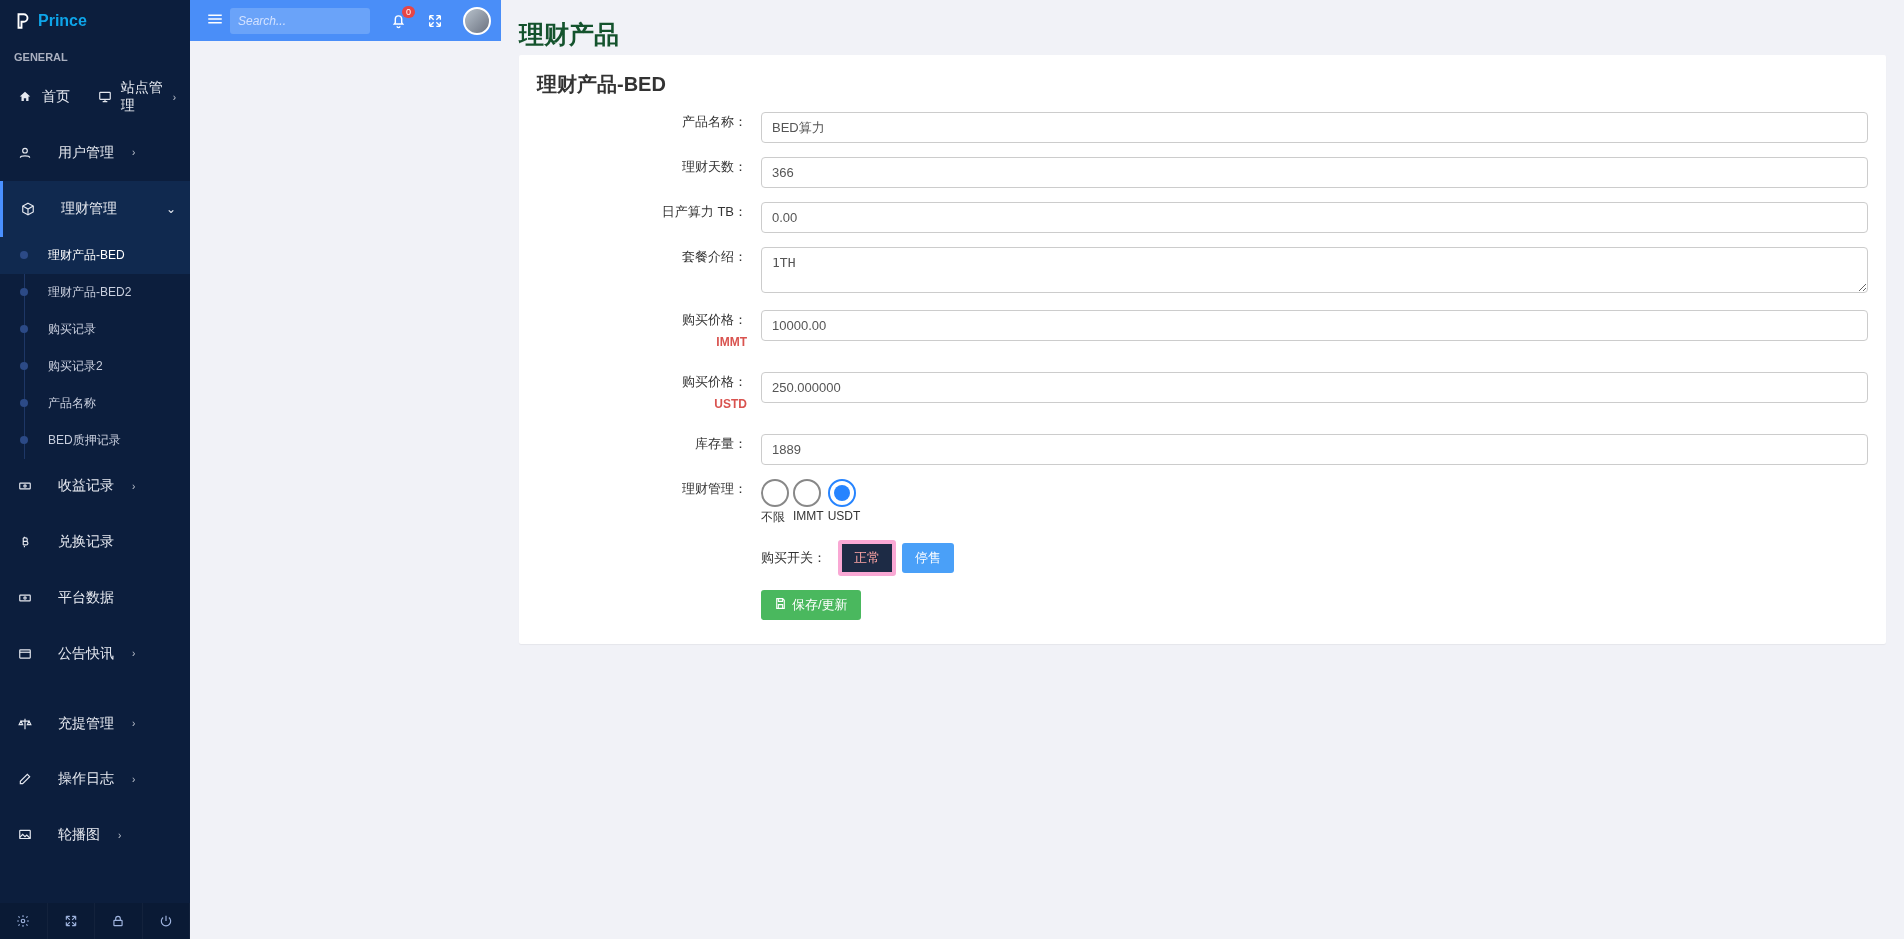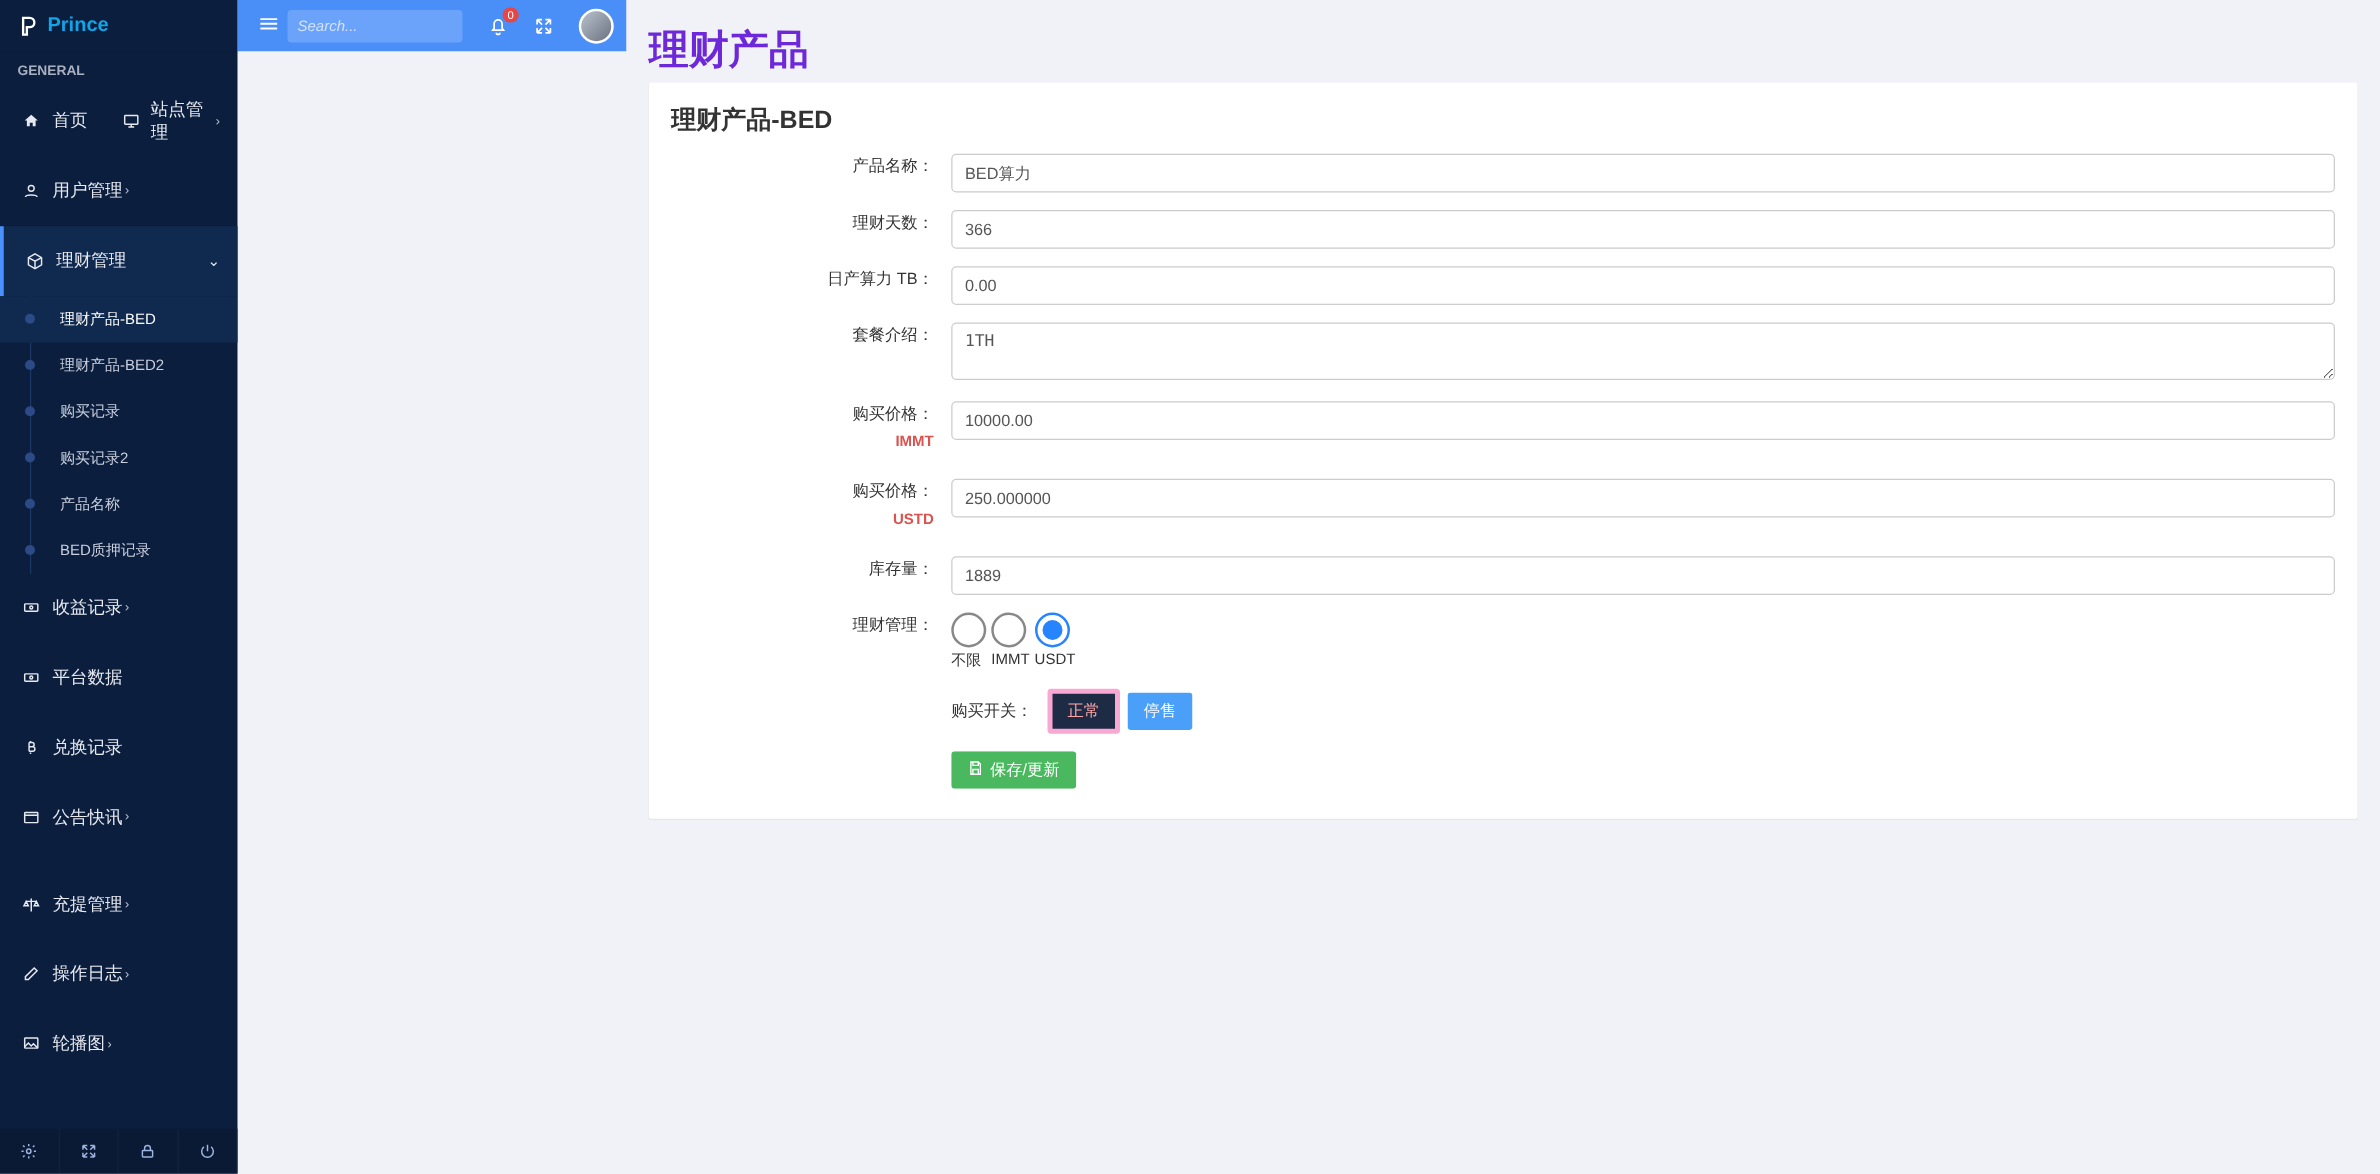--- a/index.html
+++ b/index.html
@@ -46,21 +46,21 @@
       display: flex;
       align-items: center;
       flex: 1;
       cursor: pointer;
       padding: 4px 0;
       color: #e6e9f0;
       font-size: 14px;
     }
     .nav-item .ico { width: 22px; display: inline-flex; justify-content: center; margin-right: 6px; }
     .nav-item .chev { margin-left: 2px; font-size: 10px; opacity: .8; }
-    .nav-item.single { padding: 8px 14px; }
+    .nav-item.single { padding: 8px 14px; gap: 16px; }
     .submenu {
       position: relative;
       padding-left: 0;
     }
     .submenu::before {
       content: "";
       position: absolute;
       left: 24px;
       top: 0; bottom: 0;
       width: 1px;
@@ -151,21 +151,21 @@
     .avatar {
       width: 28px; height: 28px;
       border-radius: 50%;
       background: #ccc;
       margin-left: 20px;
       border: 2px solid #fff;
       background: linear-gradient(135deg,#b8c2cc,#6b7280);
     }
 
     .content { flex: 1; overflow: auto; padding: 18px 18px 20px; }
-    .page-title { font-size: 32px; margin-bottom: 4px; color: #6d28d9; }
+    .page-title { font-size: 25px; margin-bottom: 4px; color: #14532d; }
     .panel {
       background: #fff;
       border-radius: 2px;
       padding: 16px 18px 24px;
       box-shadow: 0 1px 1px rgba(0,0,0,.05);
     }
     .panel-subtitle { font-size: 20px; margin-bottom: 14px; color: #333; }
 
     .form-row { display: flex; margin-bottom: 14px; }
     .form-label {
@@ -294,33 +294,33 @@
             <rect x="3" y="7" width="18" height="10" rx="1"></rect>
             <circle cx="12" cy="12" r="2"></circle>
           </svg>
         </span>
       <span>收益记录</span>
       <span class="chev">›</span>
     </div>
     <div class="nav-item single">
       <span class="ico">
           <svg width="14" height="14" viewBox="0 0 24 24" fill="none" stroke="#e6e9f0" stroke-width="2">
+            <path d="M9 5h4a3 3 0 0 1 0 6H9m0 0h5a3 3 0 0 1 0 6H9m0-12v12M11 3v2M11 19v2"></path>
+          </svg>
+        </span>
+      <span>兑换记录</span>
+    </div>
+    <div class="nav-item single">
+      <span class="ico">
+          <svg width="14" height="14" viewBox="0 0 24 24" fill="none" stroke="#e6e9f0" stroke-width="2">
             <rect x="3" y="7" width="18" height="10" rx="1"></rect>
             <circle cx="12" cy="12" r="2"></circle>
           </svg>
         </span>
       <span>平台数据</span>
-    </div>
-    <div class="nav-item single">
-      <span class="ico">
-          <svg width="14" height="14" viewBox="0 0 24 24" fill="none" stroke="#e6e9f0" stroke-width="2">
-            <path d="M9 5h4a3 3 0 0 1 0 6H9m0 0h5a3 3 0 0 1 0 6H9m0-12v12M11 3v2M11 19v2"></path>
-          </svg>
-        </span>
-      <span>兑换记录</span>
     </div>
     <div class="nav-item single">
       <span class="ico">
           <svg width="14" height="14" viewBox="0 0 24 24" fill="none" stroke="#e6e9f0" stroke-width="2">
             <rect x="3" y="5" width="18" height="14" rx="1"></rect>
             <path d="M3 9h18"></path>
           </svg>
         </span>
       <span>公告快讯</span>
       <span class="chev">›</span>

